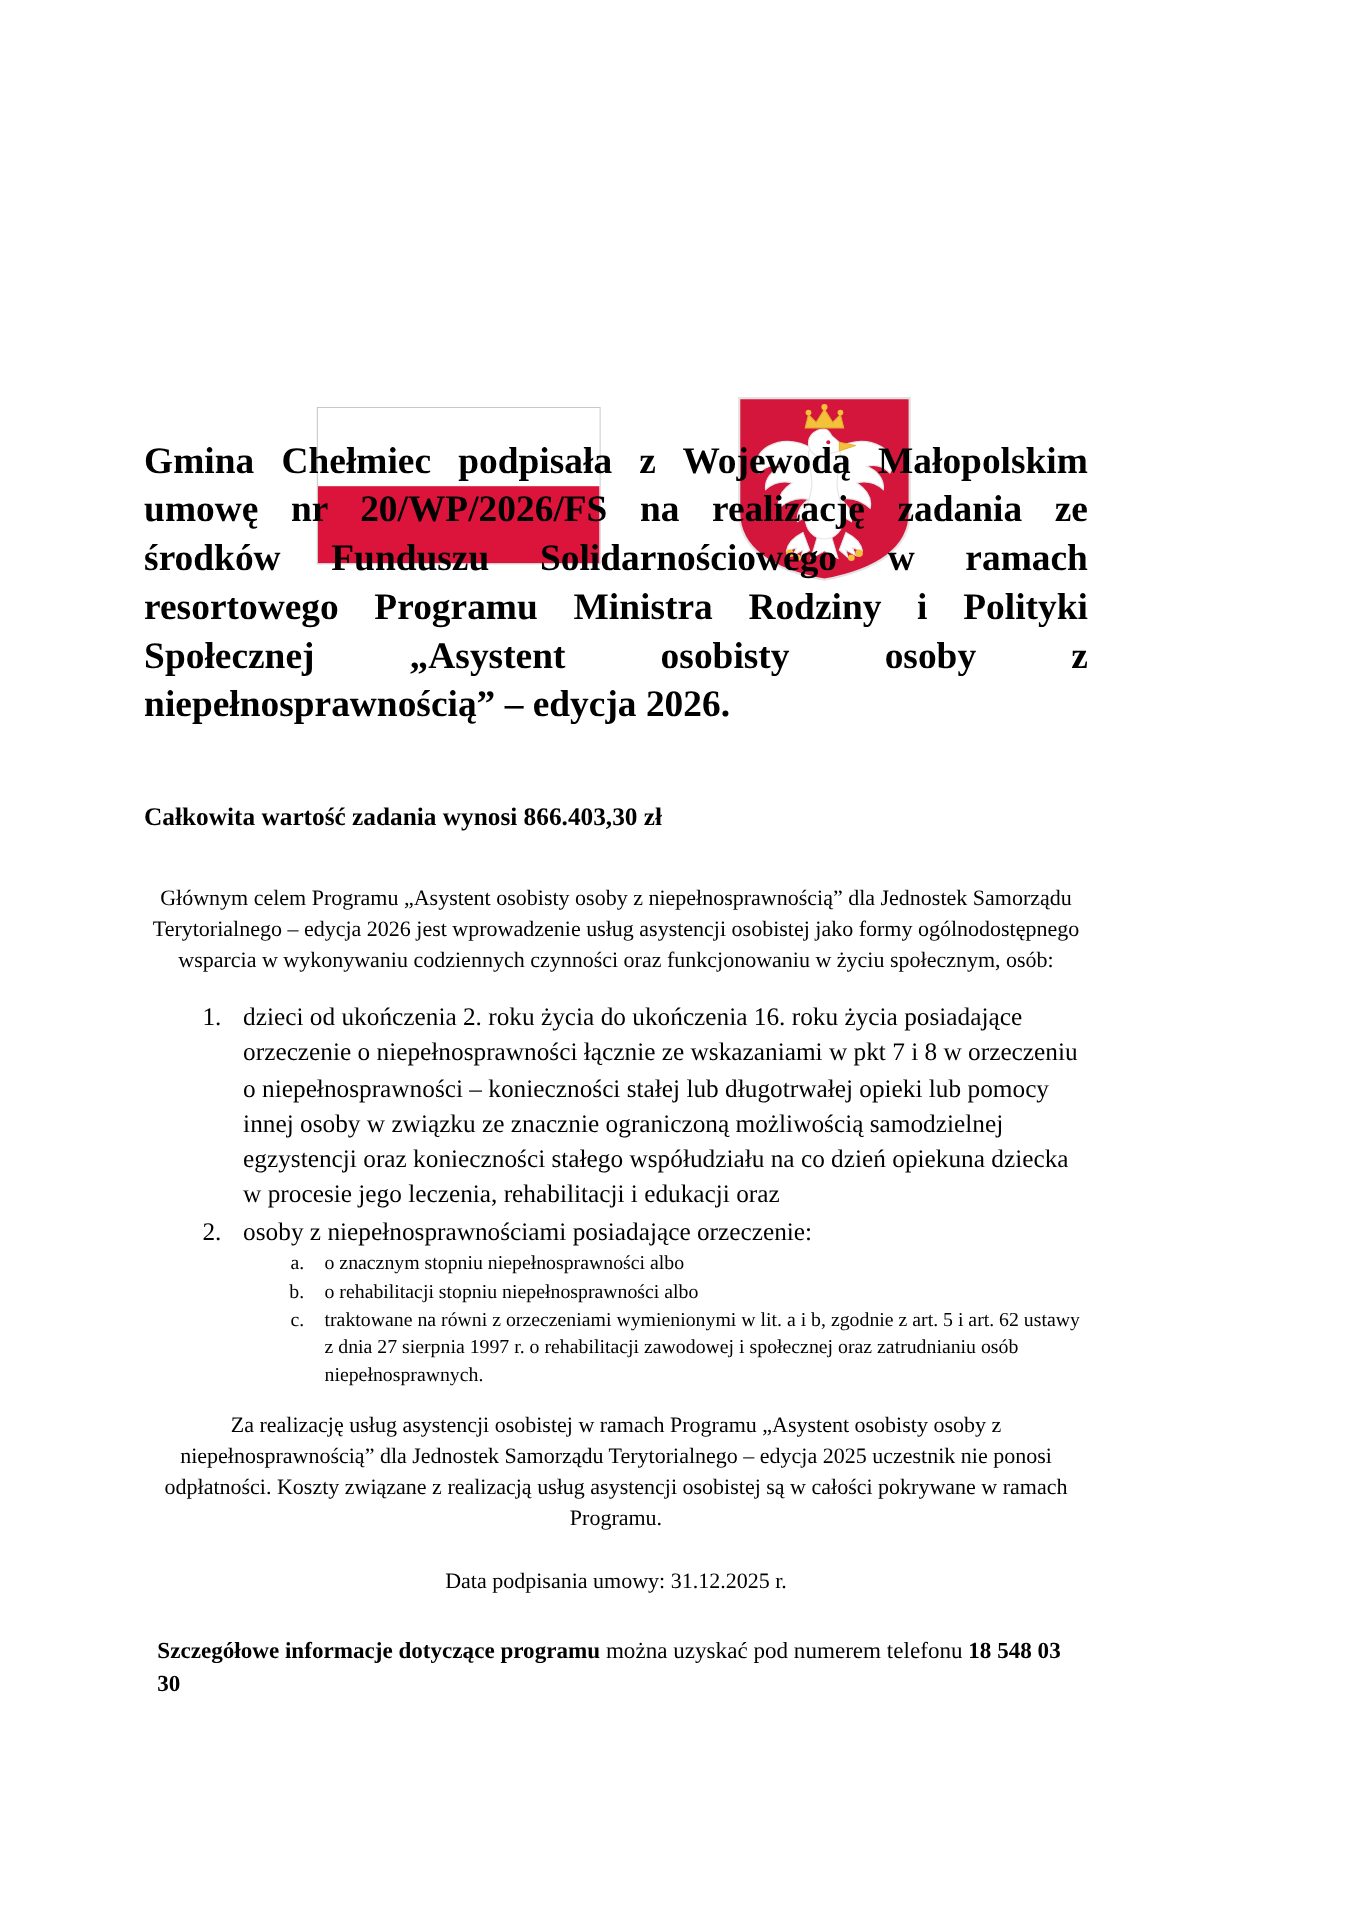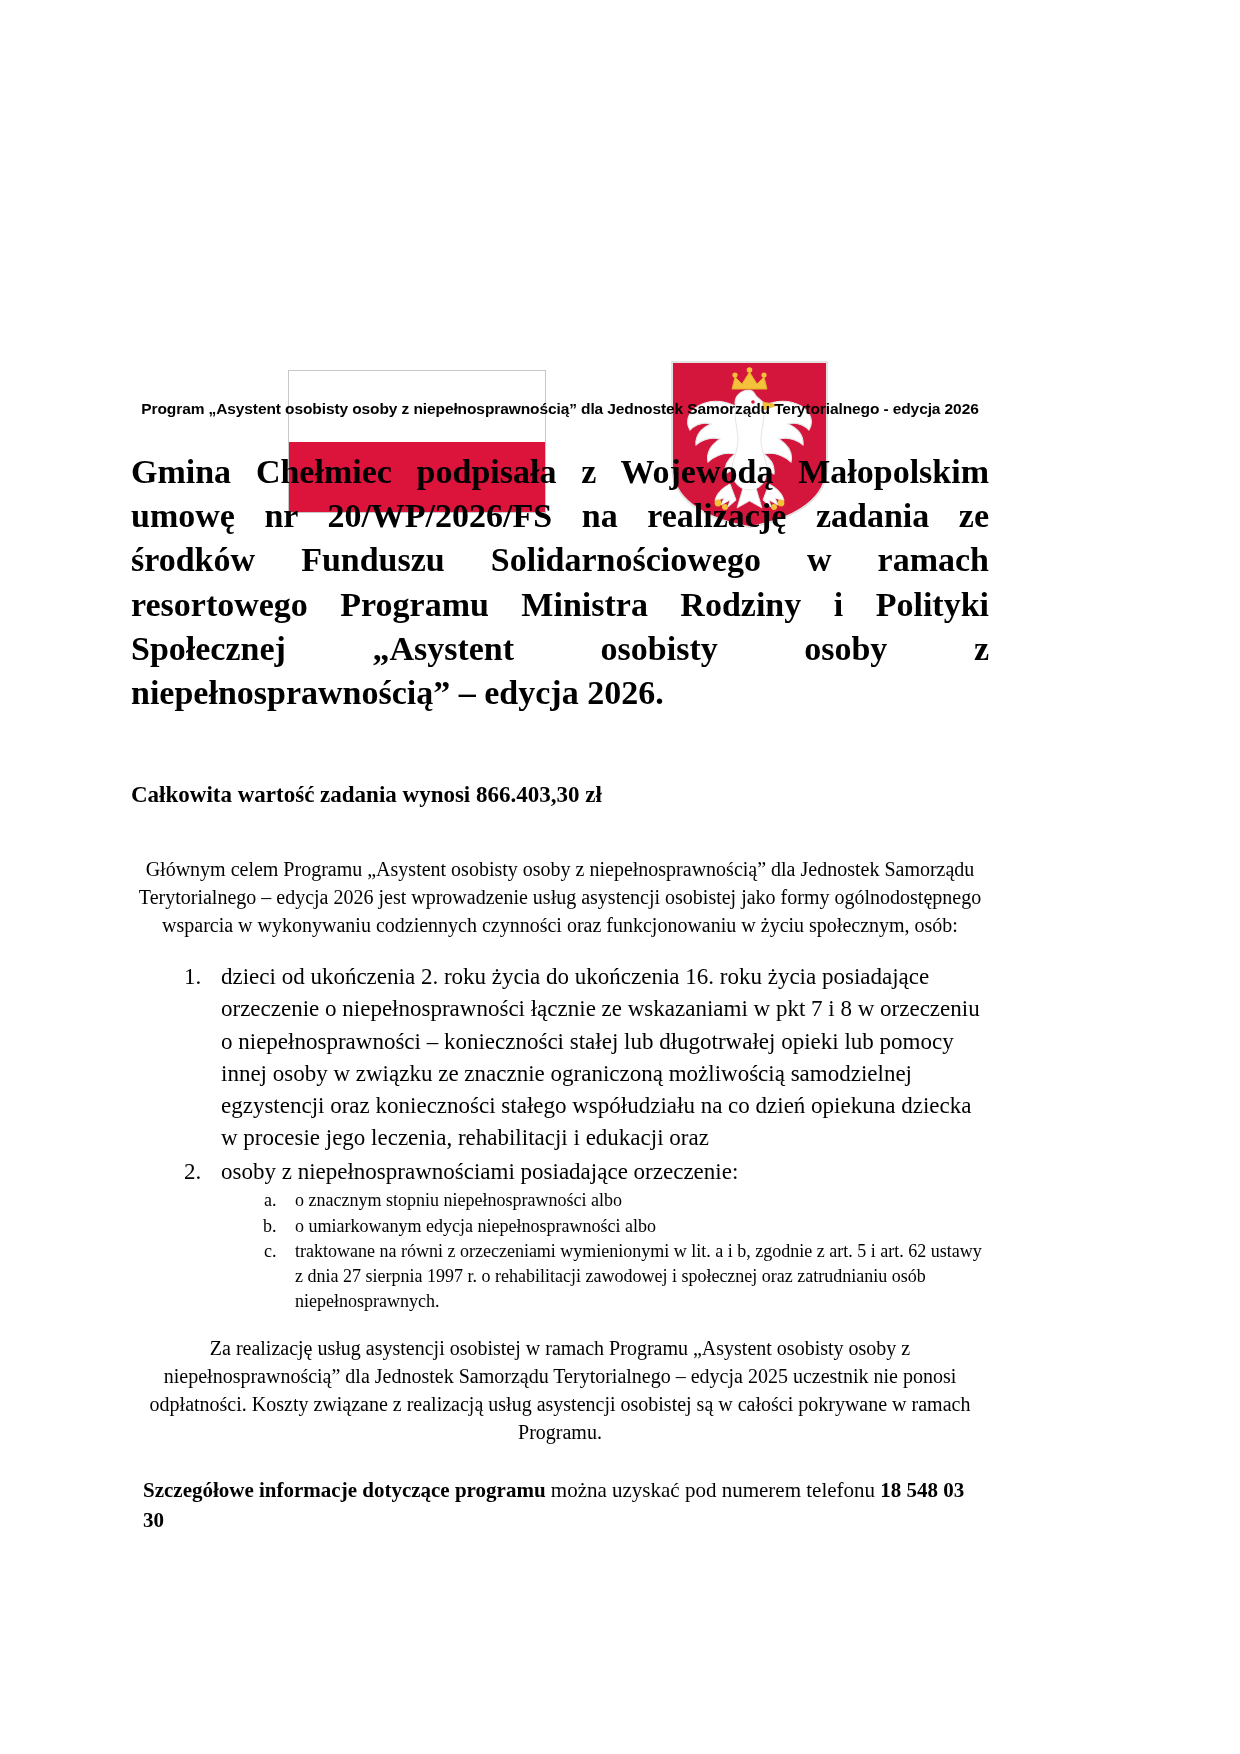--- a/index.html
+++ b/index.html
@@ -194,42 +194,42 @@
         <circle cx="50" cy="145" r="3.4" fill="#f5c13a"></circle>
         <circle cx="57" cy="149" r="3" fill="#f5c13a"></circle>
         <circle cx="113" cy="145" r="3.4" fill="#f5c13a"></circle>
         <circle cx="106" cy="149" r="3" fill="#f5c13a"></circle>
       </svg>
     </div>
   </div>
 
   <div class="content">
 
-    <p class="doc-heading">Program „Asystent osobisty osoby z niepełnosprawnością” dla Jednostek Samorządu Terytorialnego  - edycja 2026</p>
 
     <p class="lead">Gmina Chełmiec podpisała z Wojewodą Małopolskim umowę nr 20/WP/2026/FS na realizację zadania ze środków Funduszu Solidarnościowego w ramach resortowego Programu Ministra Rodziny i Polityki Społecznej „Asystent osobisty osoby z niepełnosprawnością” – edycja 2026.</p>
 
 
     <p class="amount second">Całkowita wartość zadania wynosi 866.403,30 zł</p>
 
     <p class="para">Głównym celem Programu „Asystent osobisty osoby z niepełnosprawnością” dla Jednostek Samorządu Terytorialnego – edycja 2026 jest wprowadzenie usług asystencji osobistej jako formy ogólnodostępnego wsparcia w wykonywaniu codziennych czynności oraz funkcjonowaniu w życiu społecznym, osób:</p>
 
     <ol class="level1">
       <li>dzieci od ukończenia 2. roku życia do ukończenia 16. roku życia posiadające orzeczenie o niepełnosprawności łącznie ze wskazaniami w pkt 7 i 8 w orzeczeniu o niepełnosprawności – konieczności stałej lub długotrwałej opieki lub pomocy innej osoby w związku ze znacznie ograniczoną możliwością samodzielnej egzystencji oraz konieczności stałego współudziału na co dzień opiekuna dziecka w procesie jego leczenia, rehabilitacji i edukacji oraz</li>
       <li>
         <span>osoby z niepełnosprawnościami posiadające orzeczenie:</span>
         <ol class="level2">
           <li>o znacznym stopniu niepełnosprawności albo</li>
-          <li>o umiarkowanym edycja niepełnosprawności albo</li>
+          <li>o rehabilitacji stopniu niepełnosprawności albo</li>
           <li>traktowane na równi z orzeczeniami wymienionymi w lit. a i b, zgodnie z art. 5 i art. 62 ustawy z dnia 27 sierpnia 1997 r. o rehabilitacji zawodowej i społecznej oraz zatrudnianiu osób niepełnosprawnych.</li>
         </ol>
       </li>
     </ol>
 
     <p class="para closing">Za realizację usług asystencji osobistej w ramach Programu „Asystent osobisty osoby z niepełnosprawnością” dla Jednostek Samorządu Terytorialnego – edycja 2025 uczestnik nie ponosi odpłatności. Koszty związane z realizacją usług asystencji osobistej są w całości pokrywane w ramach Programu.</p>
 
+    <p class="para date">Data podpisania umowy: 31.12.2025 r.</p>
 
     <p class="contact">
       <span class="b">Szczegółowe informacje dotyczące programu</span><span> można uzyskać pod numerem telefonu </span><span class="b">18 548 03 30</span>
     </p>
 
   </div>
 </div>
 
 </body></html>

